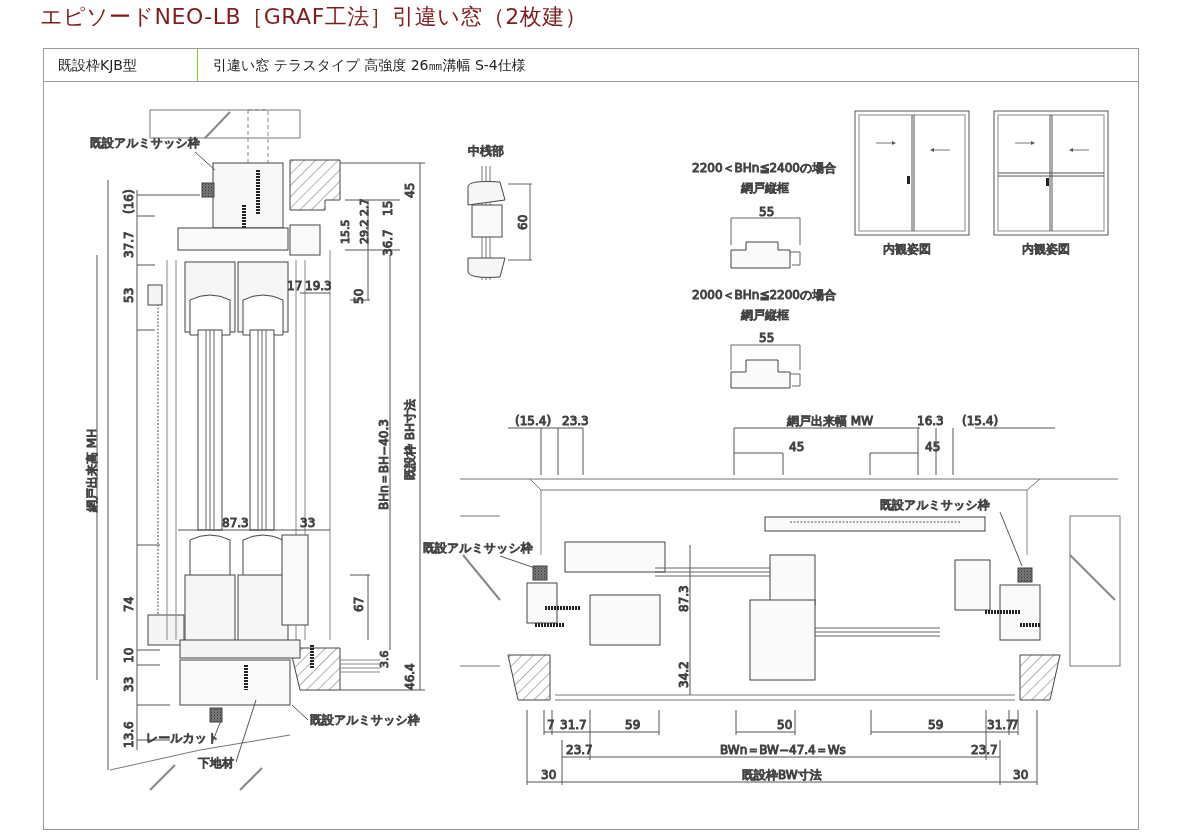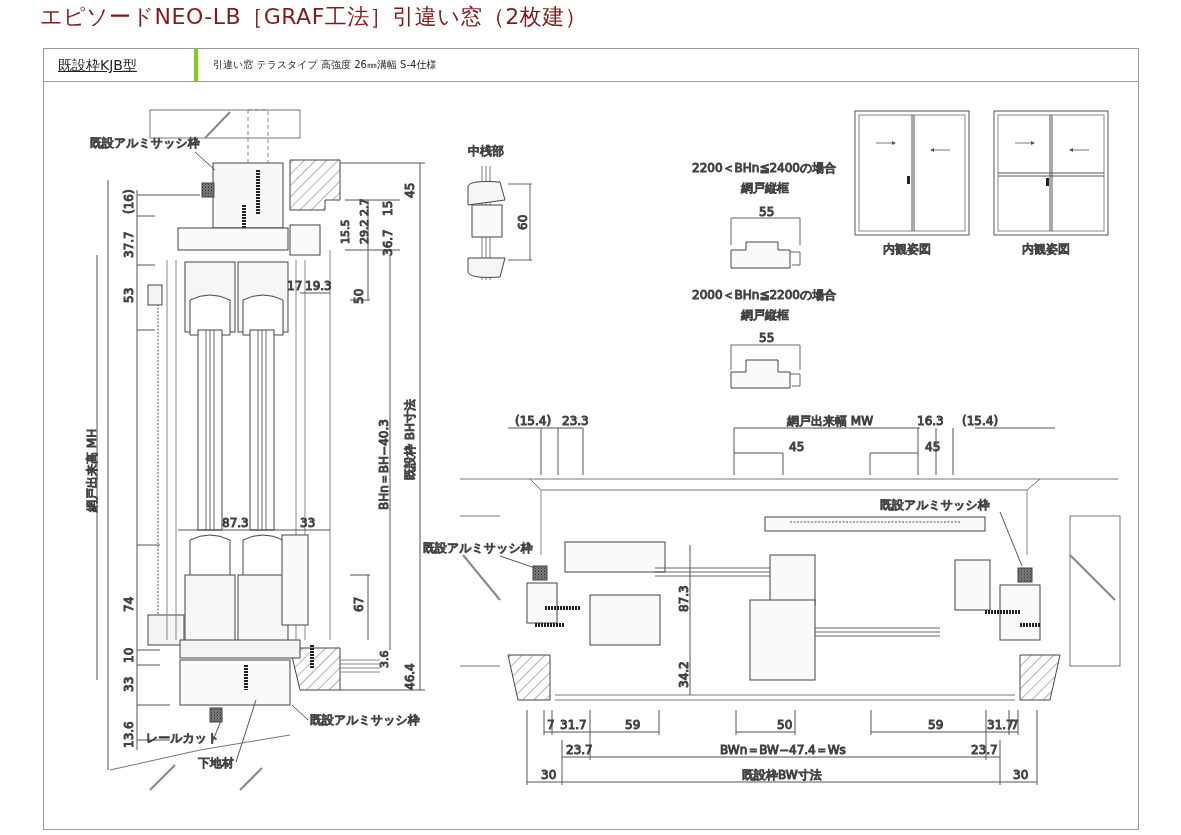--- a/index.html
+++ b/index.html
@@ -2,23 +2,23 @@
 <html><head>
 <meta charset="utf-8">
 <style>
   html, body { margin: 0; padding: 0; background: #ffffff; }
   body { width: 1181px; height: 835px; position: relative; overflow: hidden;
          font-family: "DejaVu Sans", sans-serif; color: #222; }
   .title { position: absolute; left: 40px; top: 2px; font-size: 22px; letter-spacing: 0.5px; color: #7f1d1d; }
   .sheet { position: absolute; left: 43px; top: 48px; width: 1096px; height: 782px;
            border: 1px solid #9a9a9a; box-sizing: border-box; }
   .hdr { position: absolute; left: 0; top: 0; width: 100%; height: 32px; border-bottom: 1px solid #9a9a9a; }
-  .hdr .c1 { position: absolute; left: 0; top: 0; width: 154px; height: 32px; border-right: 4px solid #84cc16;
-             font-size: 14px; line-height: 32px; padding-left: 14px; box-sizing: border-box; text-decoration: underline; }
-  .hdr .c2 { position: absolute; left: 155px; top: 0; height: 32px; font-size: 10px; line-height: 32px; padding-left: 14px; }
+  .hdr .c1 { position: absolute; left: 0; top: 0; width: 154px; height: 32px; border-right: 1px solid #84cc16;
+             font-size: 14px; line-height: 32px; padding-left: 14px; box-sizing: border-box; }
+  .hdr .c2 { position: absolute; left: 155px; top: 0; height: 32px; font-size: 14px; line-height: 32px; padding-left: 14px; }
   svg.dwg { position: absolute; left: 0; top: 0; }
   svg text { font-family: "DejaVu Sans", sans-serif; fill: #222; }
 </style>
 </head>
 <body>
 
 <div class="title">エピソードNEO-LB［GRAF工法］引違い窓（2枚建）</div>
 
 <div class="sheet">
   <div class="hdr">

